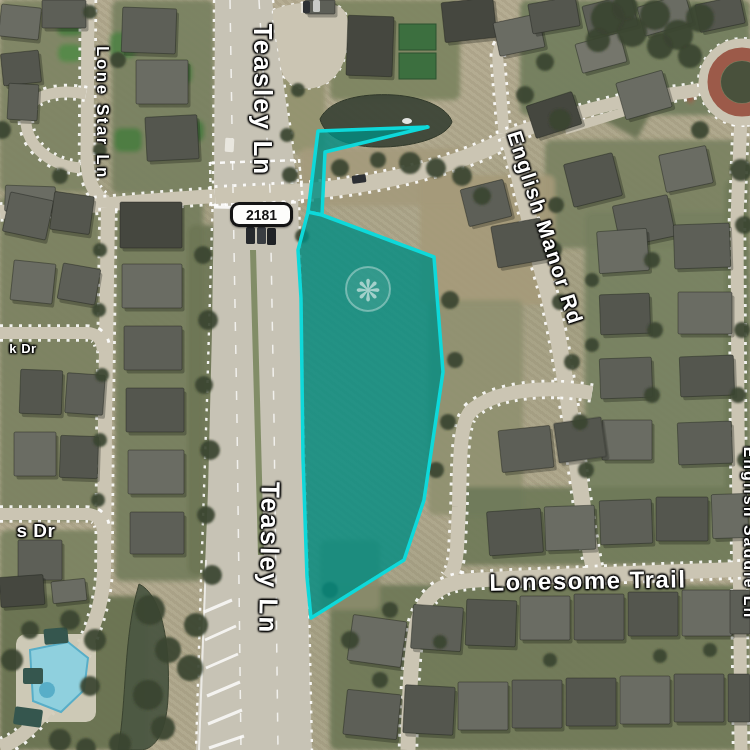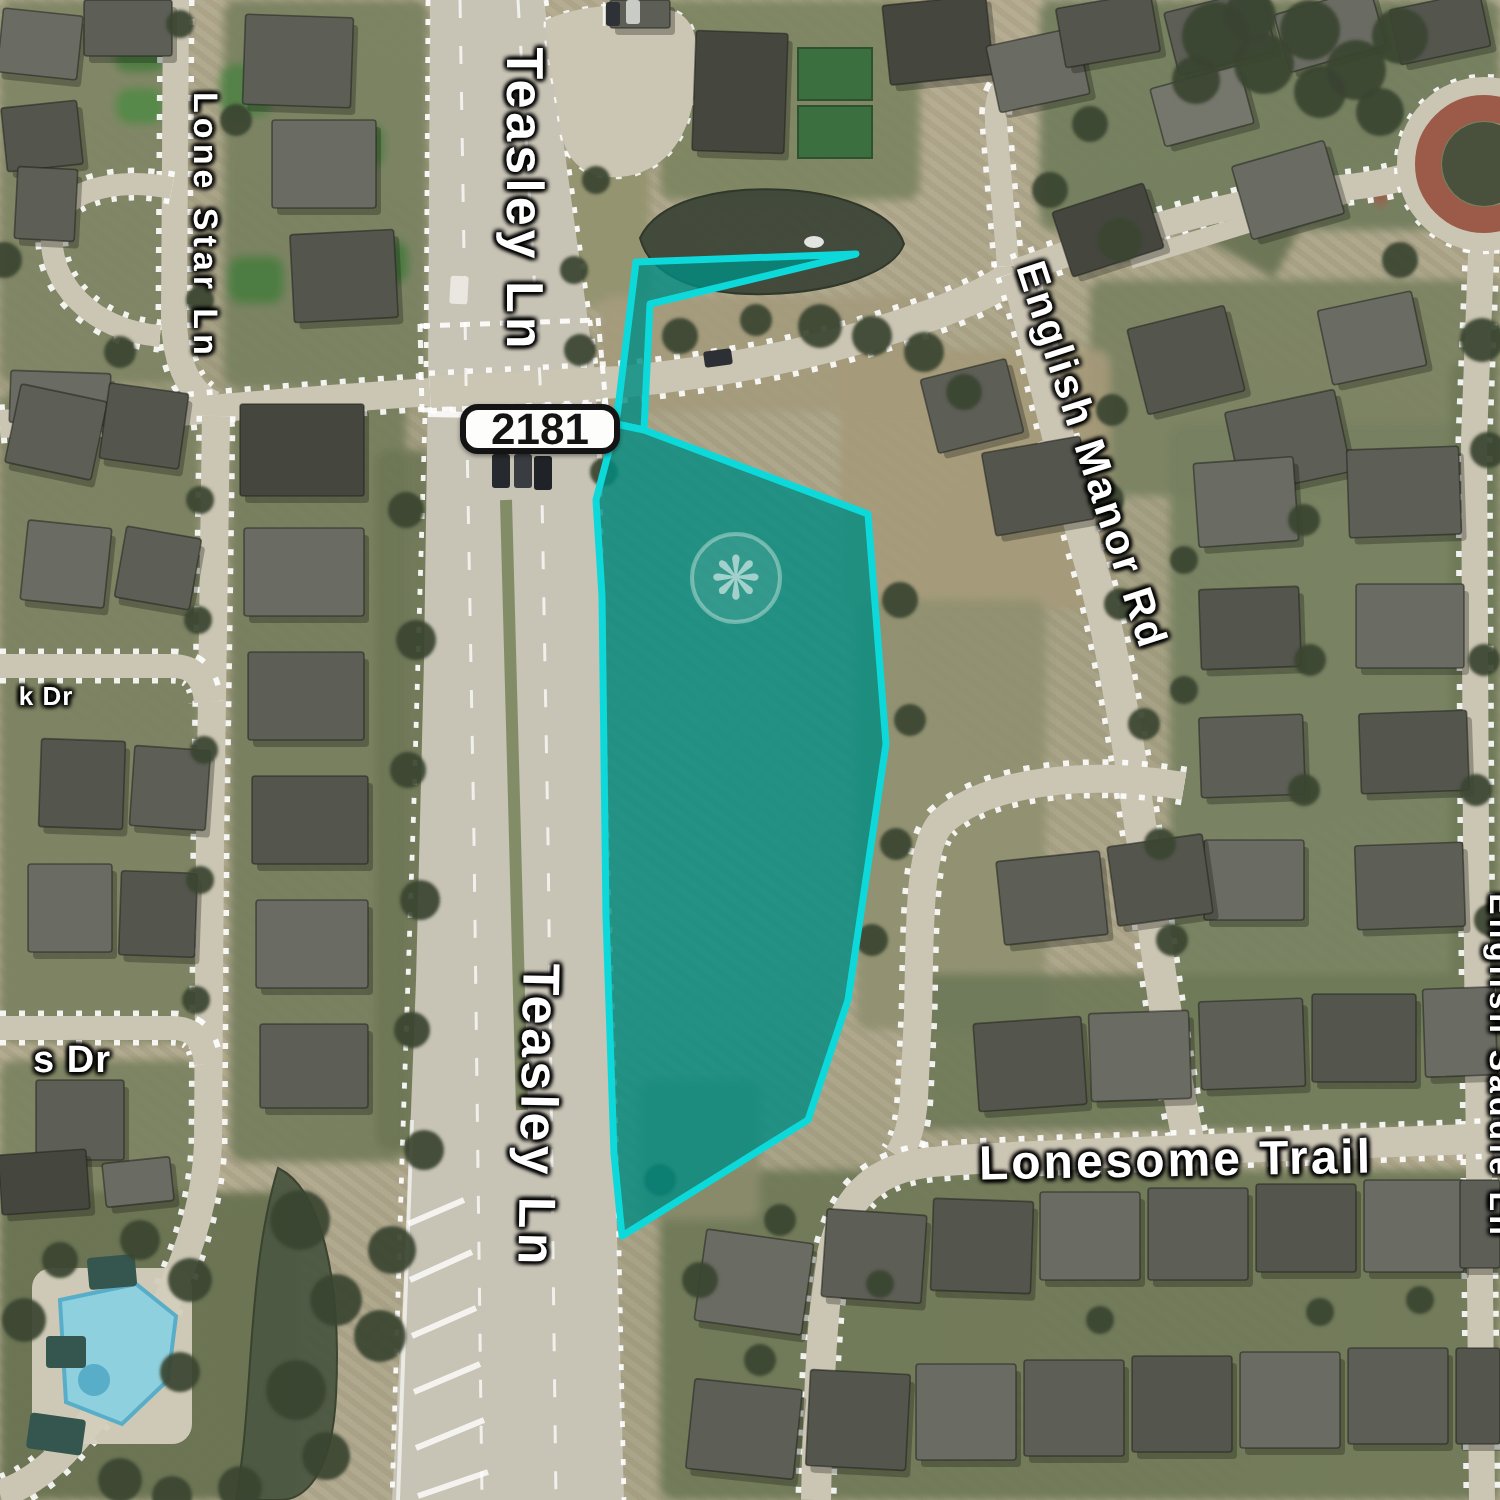--- a/index.html
+++ b/index.html
@@ -526,16 +526,16 @@
   <div id="labels-layer">
       <div class="road-label" style="left: 262px; top: 100px; font-size: 26px; letter-spacing: 2px; transform: translate(-50%, -50%) rotate(90deg);">Teasley Ln</div>
       <div class="road-label" style="left: 102px; top: 113px; font-size: 17px; letter-spacing: 2.5px; transform: translate(-50%, -50%) rotate(90deg);">Lone Star Ln</div>
       <div class="road-label" style="left: 545px; top: 228px; font-size: 21px; letter-spacing: 1.5px; transform: translate(-50%, -50%) rotate(72deg);">English Manor Rd</div>
       <div class="road-label" style="left: 269px; top: 558px; font-size: 26px; letter-spacing: 2px; transform: translate(-50%, -50%) rotate(91deg);">Teasley Ln</div>
       <div class="road-label" style="left: 588px; top: 581px; font-size: 24px; letter-spacing: 1.5px; transform: translate(-50%, -50%) rotate(-1deg);">Lonesome Trail</div>
       <div class="road-label" style="left: 23px; top: 348px; font-size: 13px; letter-spacing: 0.5px; transform: translate(-50%, -50%) rotate(0deg);">k Dr</div>
       <div class="road-label" style="left: 36px; top: 531px; font-size: 19px; letter-spacing: 0.5px; transform: translate(-50%, -50%) rotate(0deg);">s Dr</div>
       <div class="road-label" style="left: 749px; top: 533px; font-size: 16px; letter-spacing: 2px; transform: translate(-50%, -50%) rotate(90deg);">English Saddle Ln</div>
     </div>
-  <div class="shield" id="shield" style="left: 230px; top: 202px; width: 80px; height: 25px; font-size: 22px;">
+  <div class="shield" id="shield" style="left: 230px; top: 202px; width: 63px; height: 25px; font-size: 14px;">
     <span>2181</span>
   </div>
 </div>
 
 </body></html>

